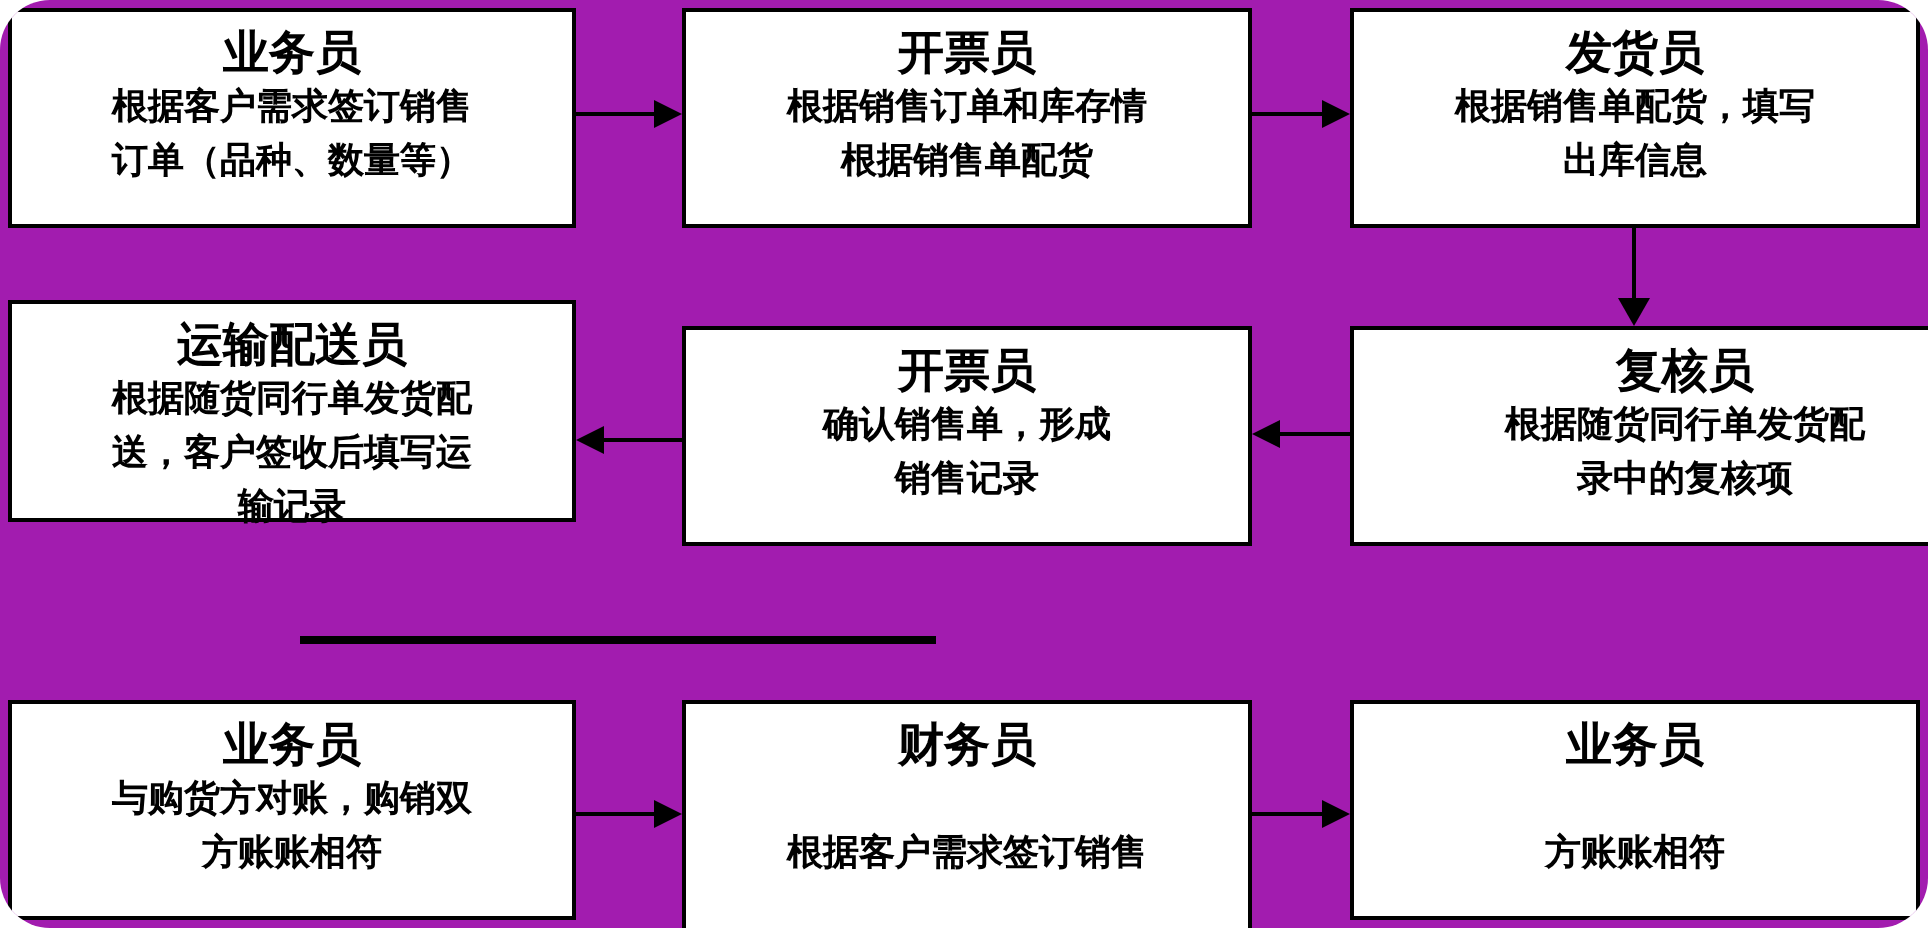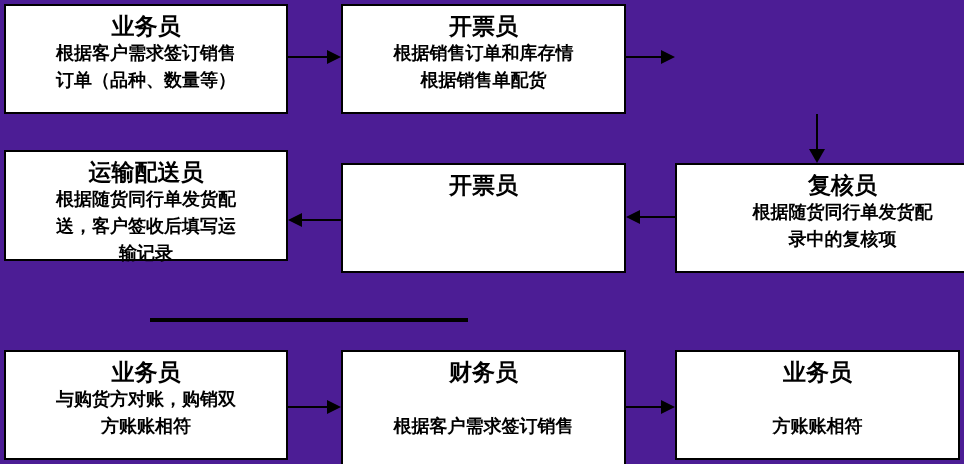--- a/index.html
+++ b/index.html
@@ -1,23 +1,24 @@
 <!DOCTYPE html>
 <html><head>
 <meta charset="utf-8">
 <style>
   * { margin: 0; padding: 0; box-sizing: border-box; }
   html, body { background: #ffffff; }
   #canvas {
     position: relative;
     width: 964px;
     height: 464px;
-    background: #4c1d95;
+    background: #a21caf;
     font-family: "Liberation Sans", sans-serif;
     overflow: hidden;
+    border-radius: 25px;
   }
   .flow-box {
     position: absolute;
     background: #ffffff;
     border: 2px solid #000000;
     color: #000000;
     text-align: center;
     padding-top: 7px;
   }
   .flow-box .box-title {
@@ -86,29 +87,36 @@
   <div class="flow-box" id="box-0">
     <div class="box-title">业务员</div>
     <div class="box-body">根据客户需求签订销售
 订单（品种、数量等）</div>
   </div>
   <div class="flow-box" id="box-1">
     <div class="box-title">开票员</div>
     <div class="box-body">根据销售订单和库存情
 根据销售单配货</div>
   </div>
+  <div class="flow-box" id="box-2">
+    <div class="box-title">发货员</div>
+    <div class="box-body">根据销售单配货，填写
+出库信息</div>
+  </div>
 
   <div class="flow-box" id="box-3">
     <div class="box-title">运输配送员</div>
     <div class="box-body">根据随货同行单发货配
 送，客户签收后填写运
 输记录</div>
   </div>
   <div class="flow-box" id="box-4">
     <div class="box-title">开票员</div>
+    <div class="box-body">确认销售单，形成
+销售记录</div>
   </div>
   <div class="flow-box" id="box-5">
     <div class="box-title">复核员</div>
     <div class="box-body">根据随货同行单发货配
 录中的复核项</div>
   </div>
 
   <div class="flow-box" id="box-6">
     <div class="box-title">业务员</div>
     <div class="box-body">与购货方对账，购销双

